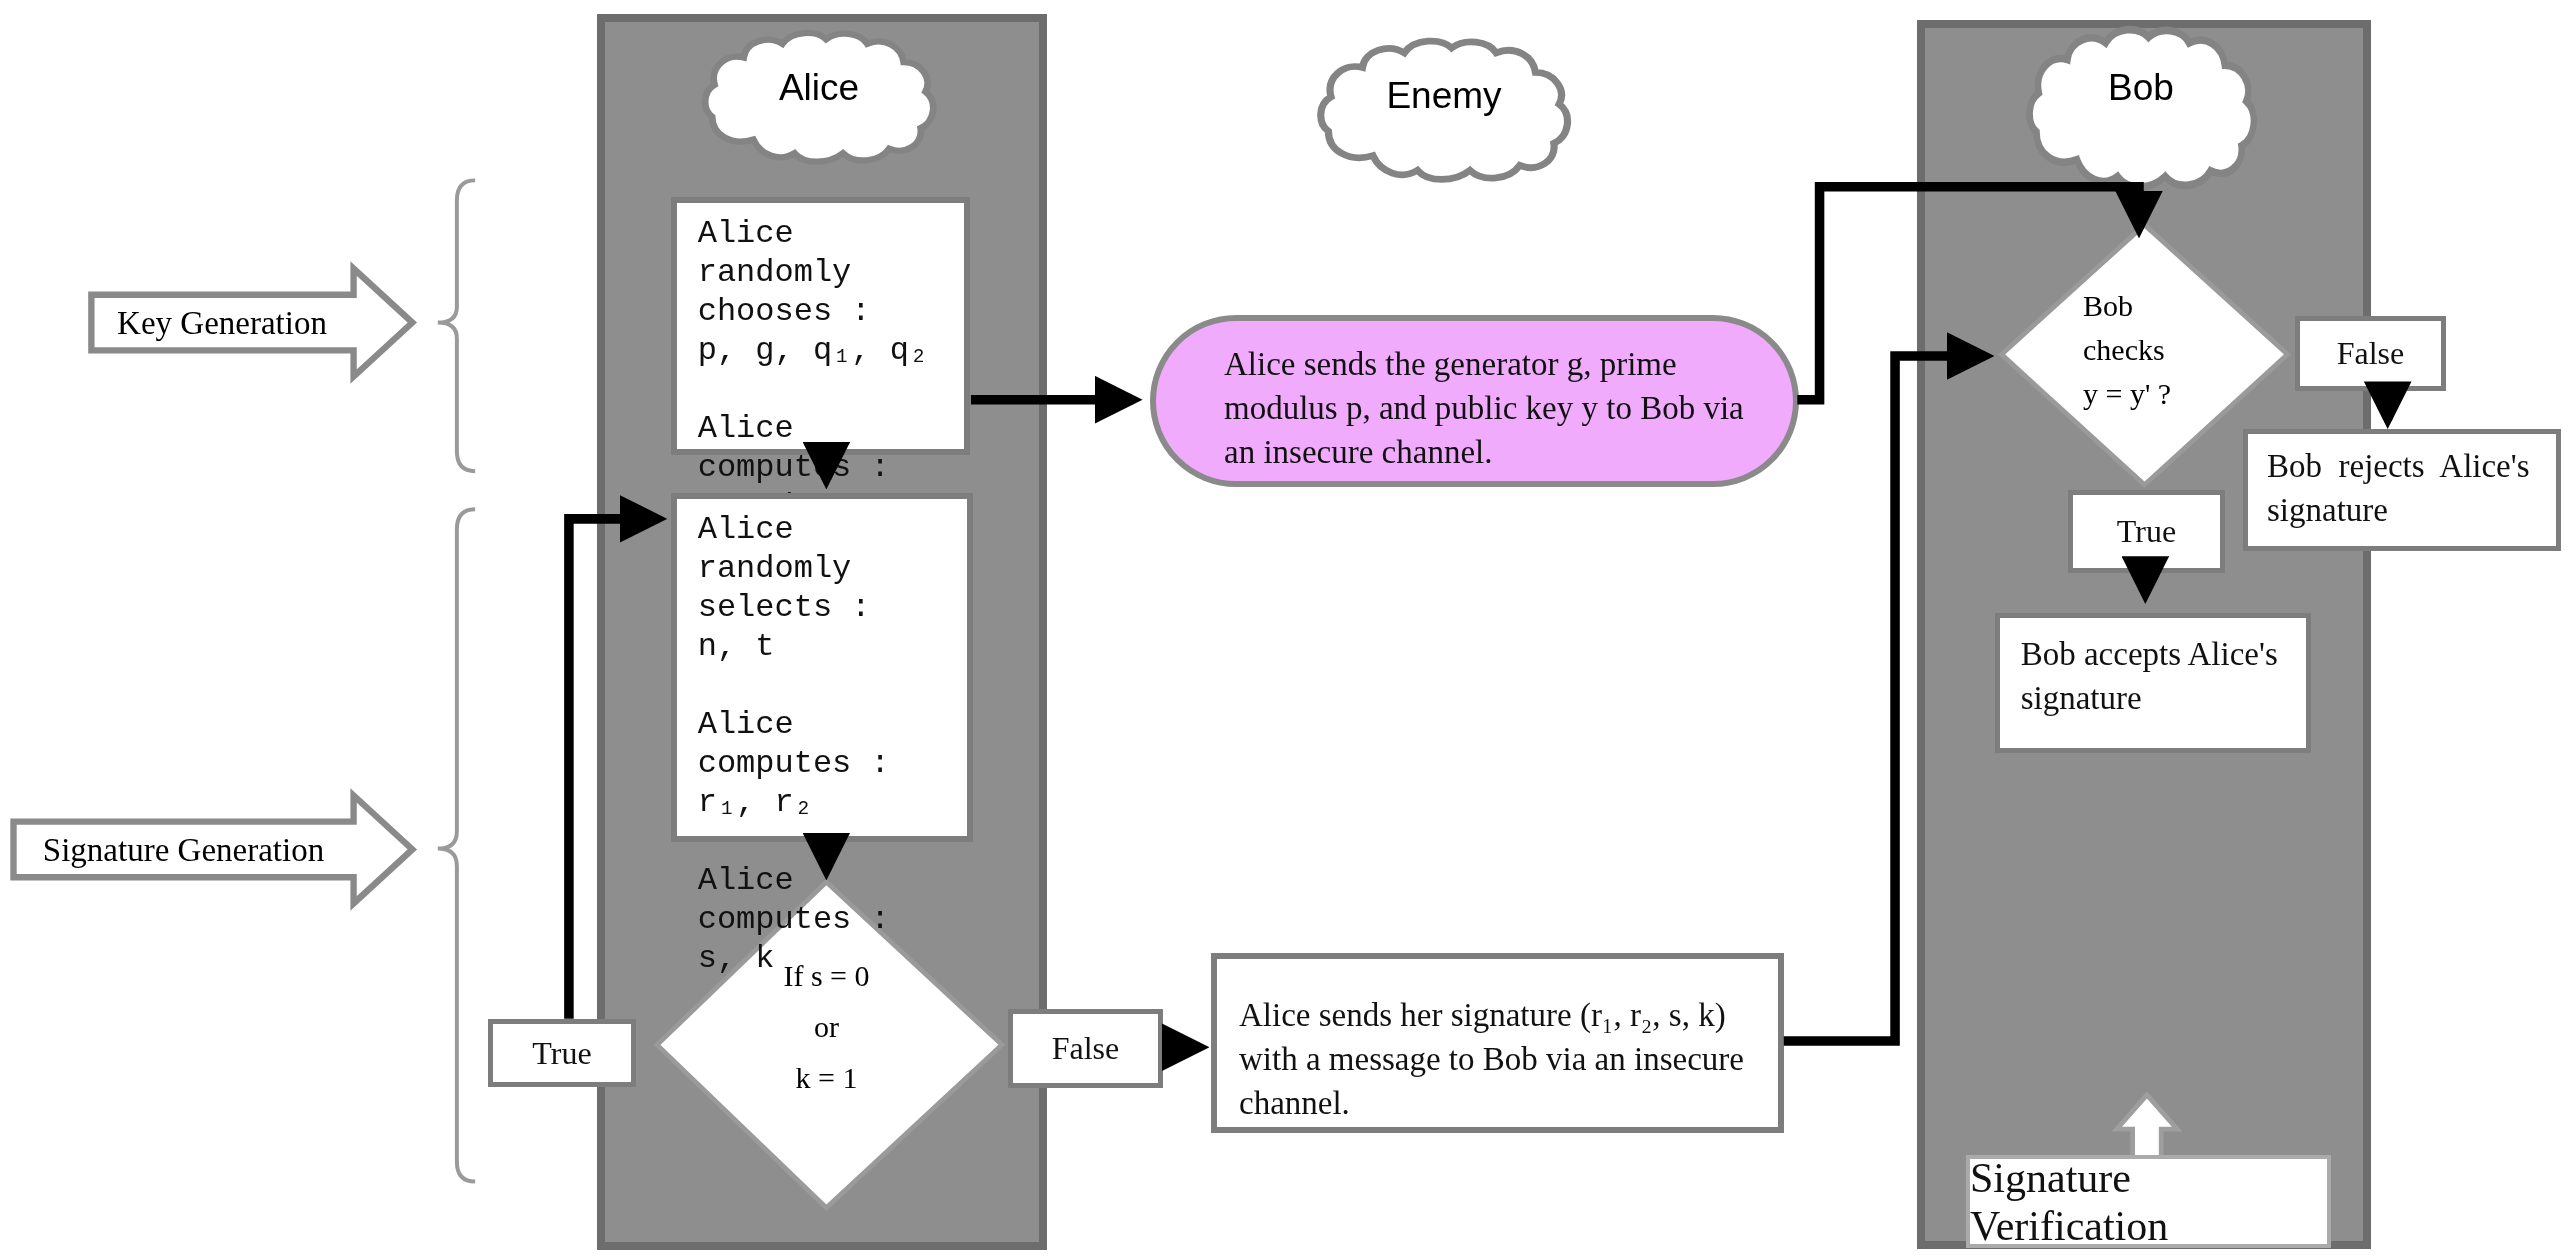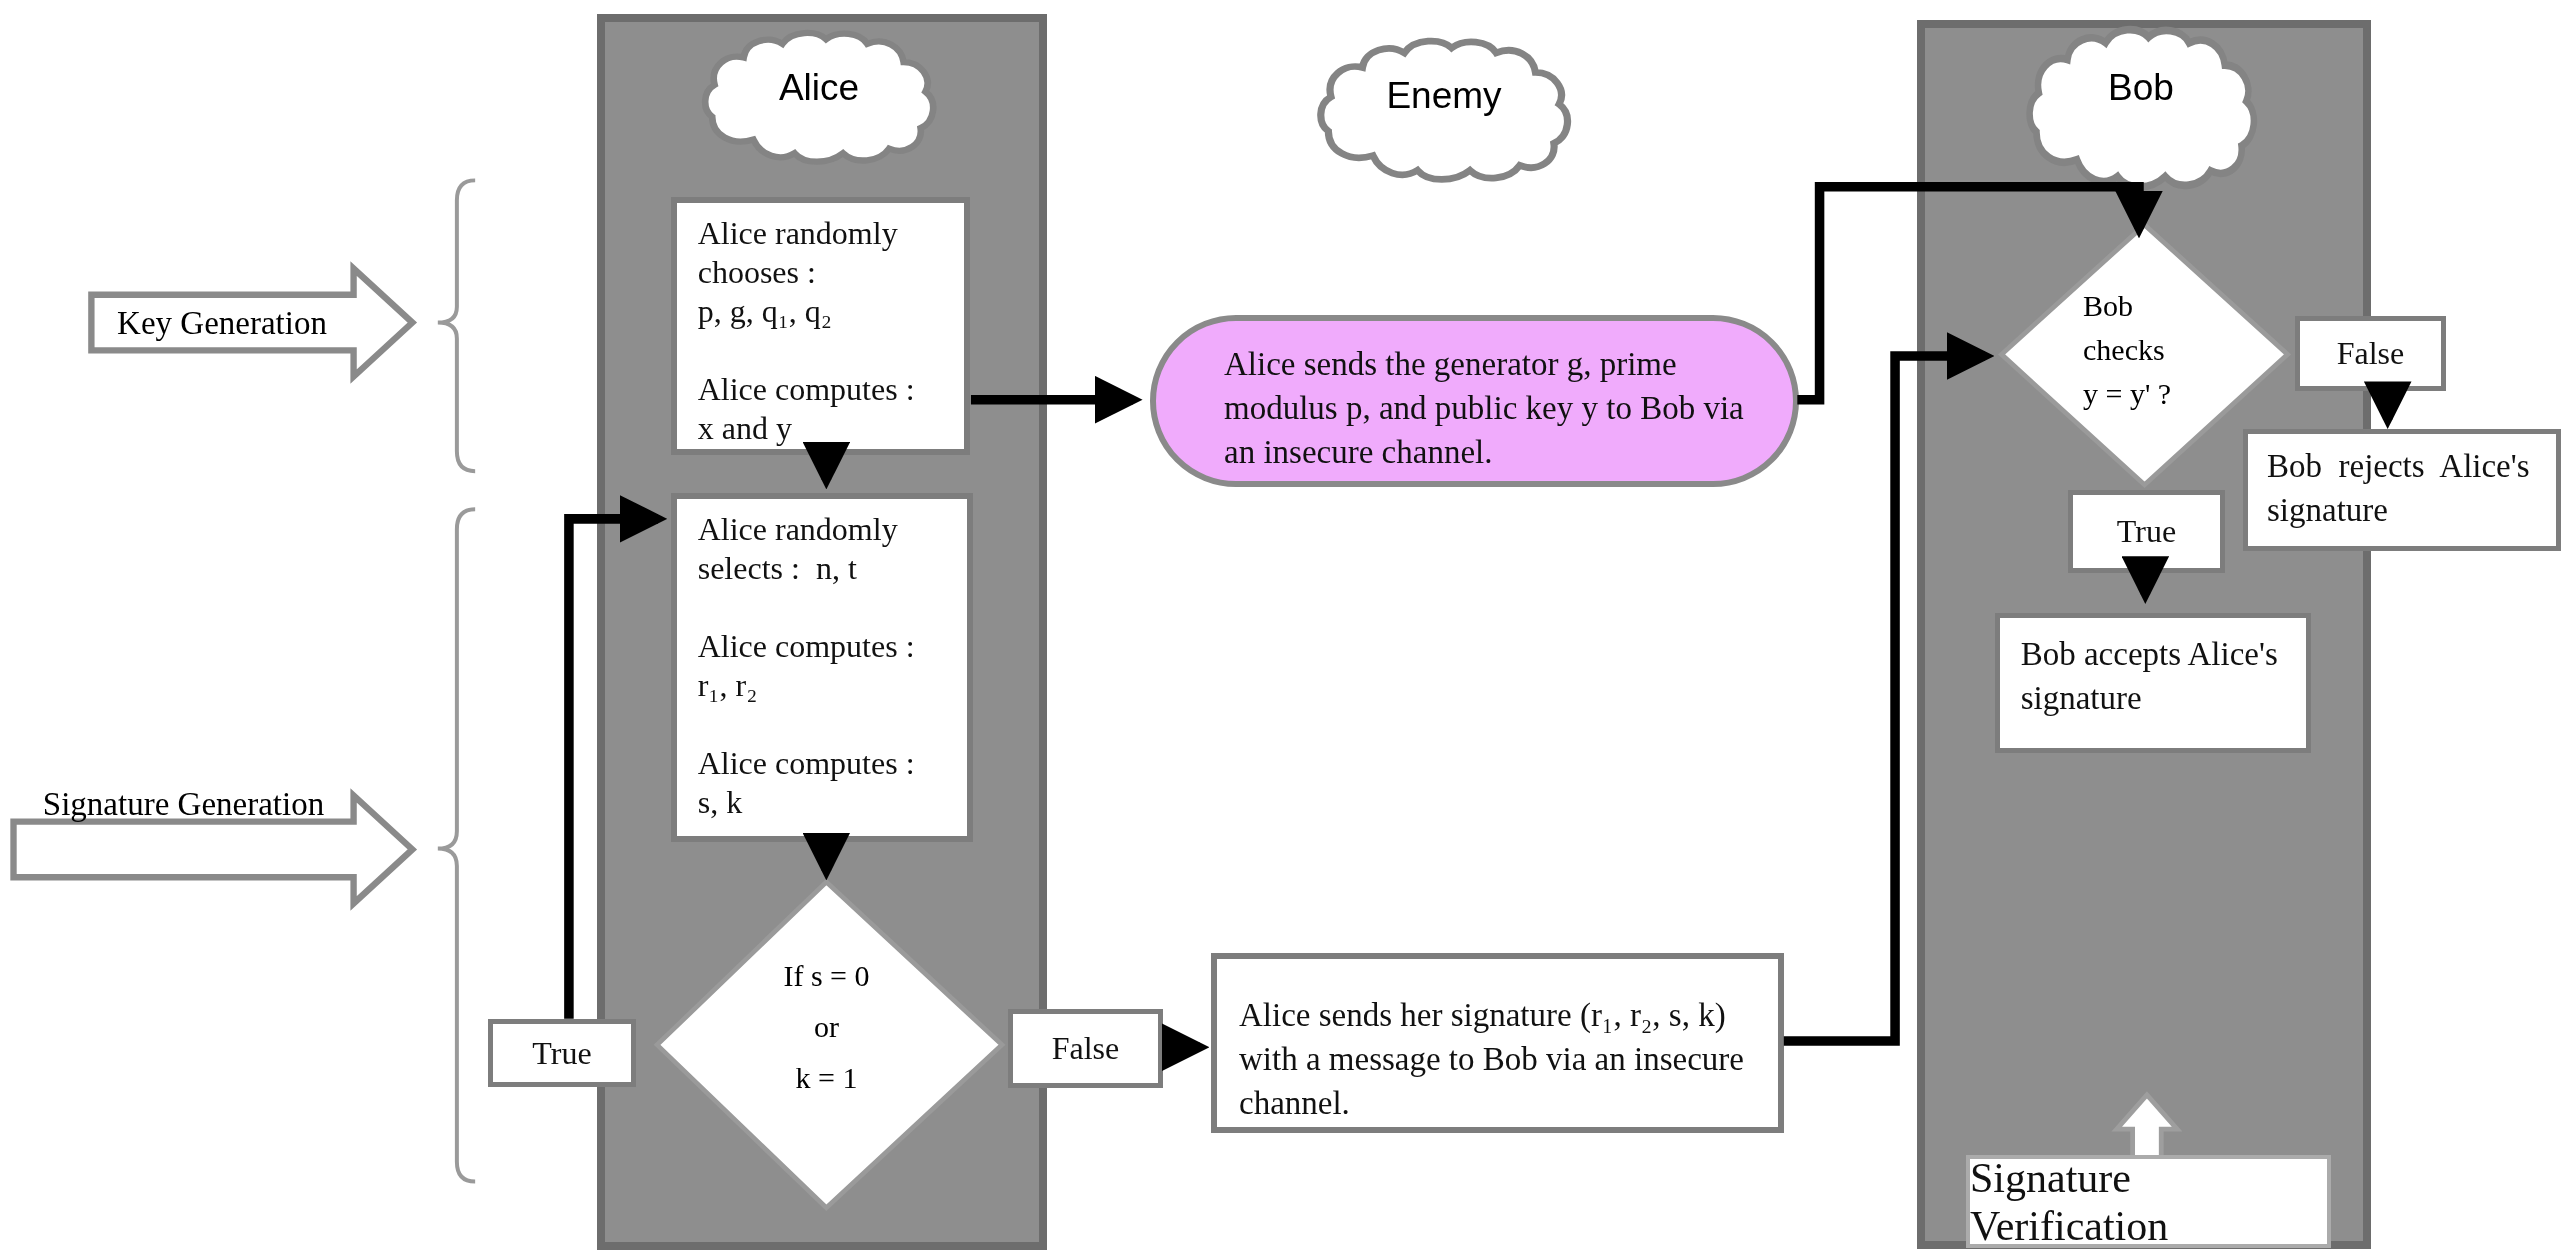--- a/index.html
+++ b/index.html
@@ -10,21 +10,21 @@
   
   .column{
     position:absolute;background:#8e8e8e;border:8px solid #6d6d6d;box-sizing:border-box;
     z-index:1;
   }
   
   .wbox{
     position:absolute;background:#ffffff;border:6.4px solid #7d7d7d;box-sizing:border-box;
     z-index:4;
   }
-  .wbox .pad{padding:11px 20.7px;}
+  .wbox .pad{padding:11px 20.7px;font-family:Liberation Mono, monospace;}
   .tl{min-height:1.22em;white-space:pre-wrap;}
   .txt40{font-size:32px;line-height:39px;}
   .txt41{font-size:33px;line-height:44px;}
   .center-lab{
     display:flex;align-items:center;justify-content:center;
     font-size:32px;text-align:center;
   }
   .capsule{
     position:absolute;background:#f0abfc;border:6.4px solid #8a8a8a;box-sizing:border-box;
     border-radius:87px;z-index:4;
@@ -100,21 +100,21 @@
       <path d="M3005,495 L3005,528" marker-end="url(#ah)"></path>
       <path d="M2700,723 L2700,748" marker-end="url(#ah)"></path>
     </g>
   </svg>
 
   <div class="cloud-label" style="left:698px;top:56px;width:242px;height:64px;text-align:center;">Alice</div>
   <div class="cloud-label" style="left:1313px;top:64px;width:262px;height:64px;">Enemy</div>
   <div class="cloud-label" style="left:2022px;top:56px;width:238px;height:64px;">Bob</div>
 
   <div class="block-arrow-label" style="left:91px;top:295px;width:262px;height:56px;">Key Generation</div>
-  <div class="block-arrow-label" style="left:13.5px;top:776px;width:340px;height:56px;">Signature Generation</div>
+  <div class="block-arrow-label" style="left:13.5px;top:822px;width:340px;height:56px;">Signature Generation</div>
 
   <div class="wbox" style="left:671px;top:197px;width:299px;height:258px;">
     <div class="pad txt40">
       <div class="tl">Alice randomly</div>
       <div class="tl">chooses :</div>
       <div class="tl">p, g, q₁, q₂</div>
       <div class="tl"></div>
       <div class="tl">Alice computes :</div>
       <div class="tl">x and y</div>
     </div>

